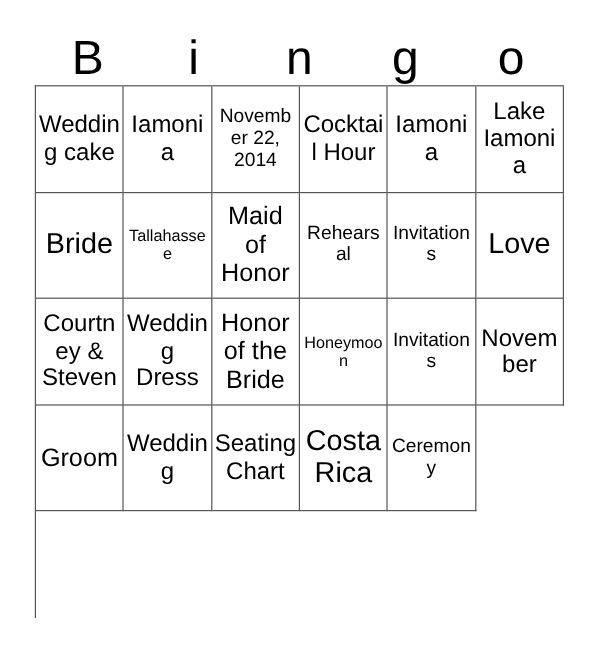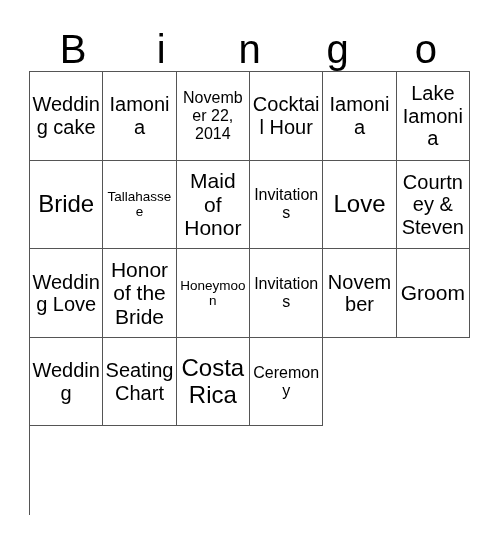--- a/index.html
+++ b/index.html
@@ -120,32 +120,35 @@
       </div>
     <div class="cell sz-xl">
         <span class="cell-text">Bride</span>
       </div>
     <div class="cell sz-xs">
         <span class="cell-text">Tallahassee</span>
       </div>
     <div class="cell sz-lg">
         <span class="cell-text">Maid of Honor</span>
       </div>
+    <div class="cell sz-sm">
+        <span class="cell-text">Rehearsal</span>
+      </div>
 
     <div class="cell sz-sm">
         <span class="cell-text">Invitations</span>
       </div>
     <div class="cell sz-xl">
         <span class="cell-text">Love</span>
       </div>
     <div class="cell sz-md">
         <span class="cell-text">Courtney &amp; Steven</span>
       </div>
     <div class="cell sz-md">
-        <span class="cell-text">Wedding Love</span>
+        <span class="cell-text">Wedding Dress</span>
       </div>
 
     <div class="cell sz-lg">
         <span class="cell-text">Honor of the Bride</span>
       </div>
     <div class="cell sz-xs">
         <span class="cell-text">Honeymoon</span>
       </div>
     <div class="cell sz-sm">
         <span class="cell-text">Invitations</span>

